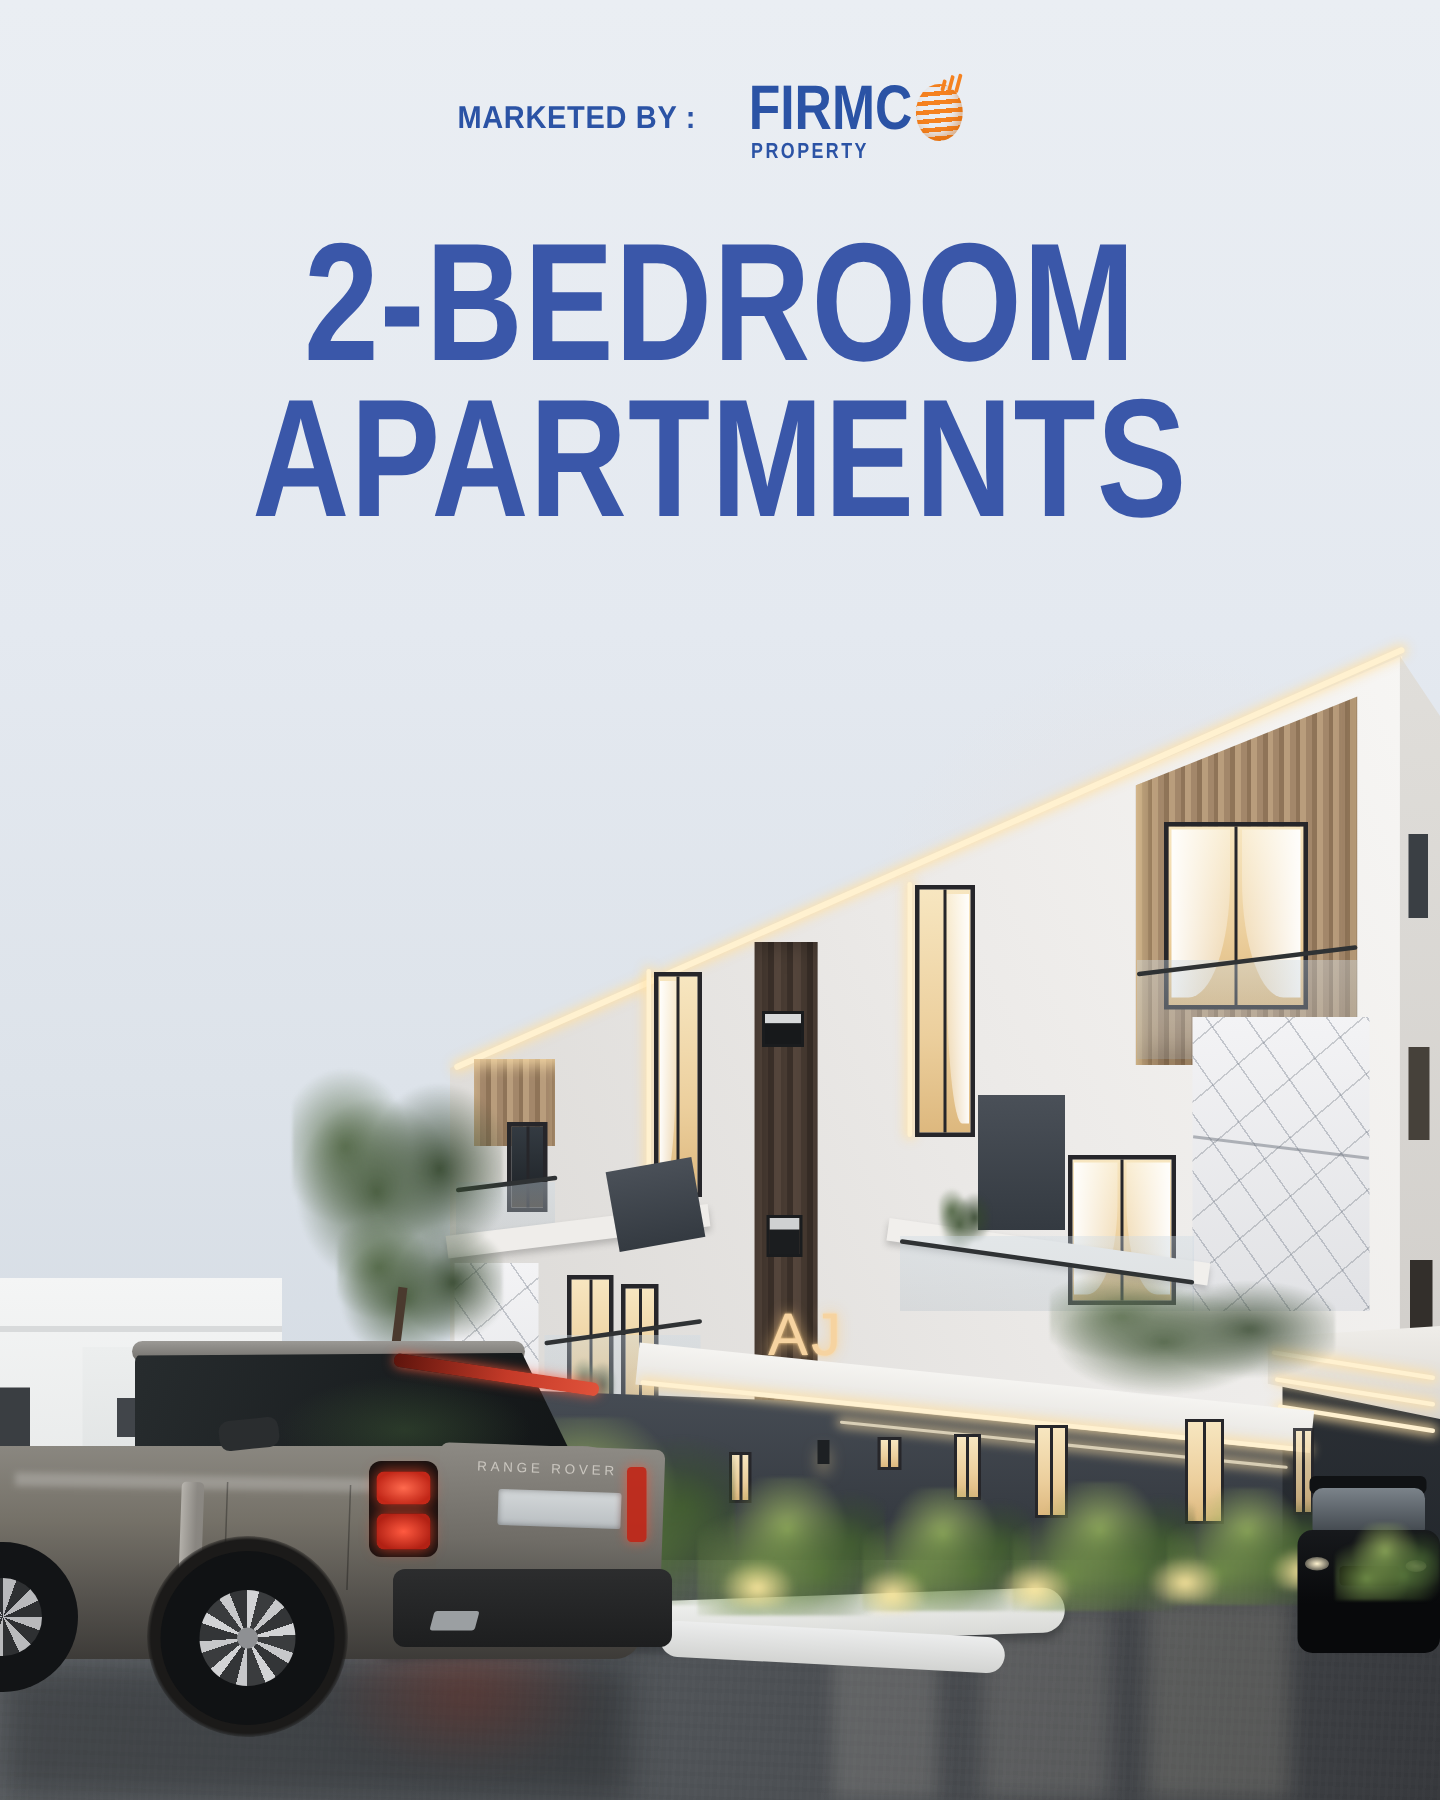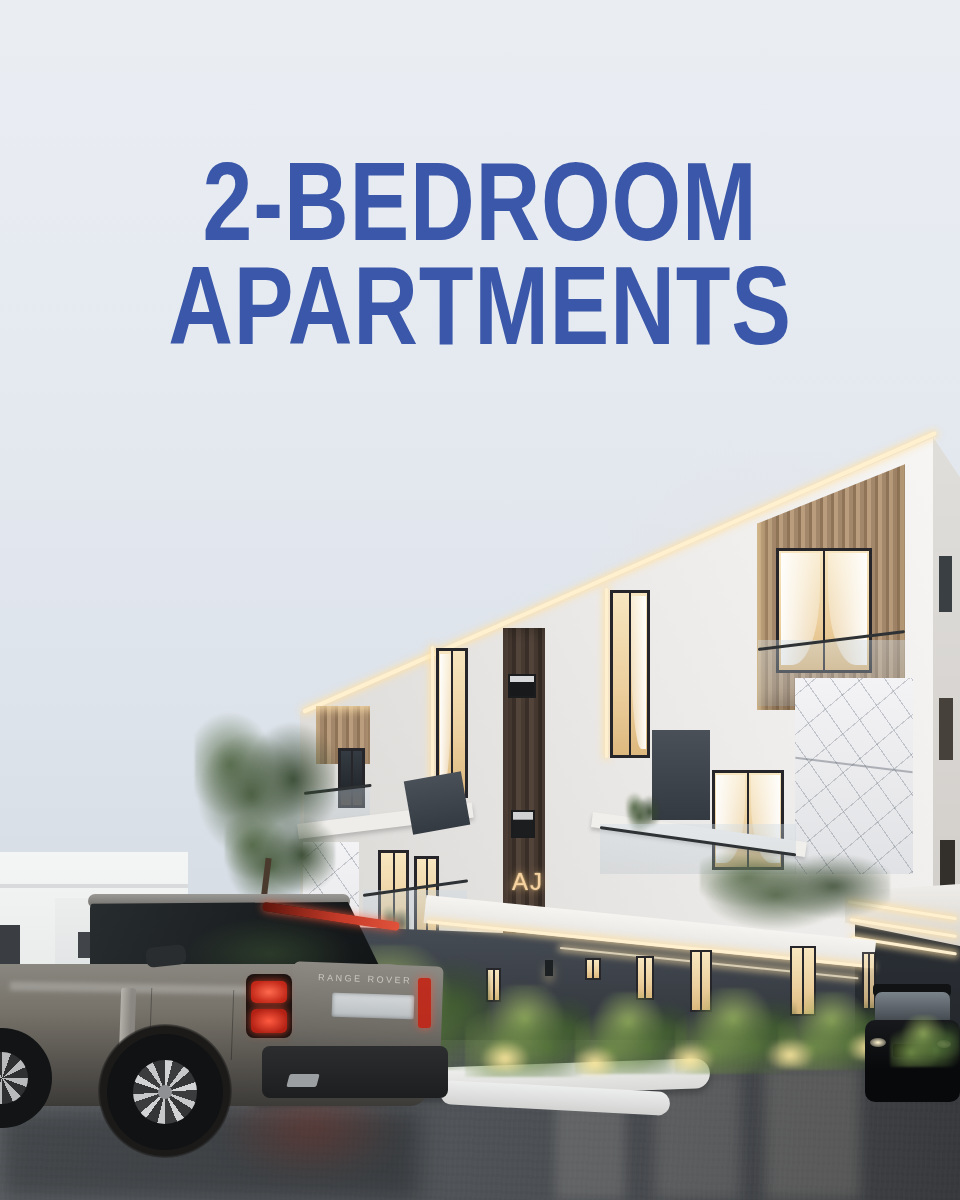--- a/index.html
+++ b/index.html
@@ -55,21 +55,21 @@
   .treeblob{position:absolute;filter:blur(1px);background:
     radial-gradient(55% 60% at 40% 55%,rgba(72,92,62,.96),rgba(72,92,62,0) 70%),
     radial-gradient(50% 55% at 70% 45%,rgba(52,70,46,.95),rgba(52,70,46,0) 70%),
     radial-gradient(45% 50% at 25% 35%,rgba(86,108,72,.9),rgba(86,108,72,0) 70%);}
   
   .watermark{left:380px;top:570px;display:flex;align-items:center;gap:10px;opacity:.55;color:#fff;}
   .wm-text{display:flex;flex-direction:column;line-height:1.05;}
   .wm-top{font-size:14px;letter-spacing:1.5px;}
   .wm-bottom{font-size:25px;letter-spacing:.5px;}
   
-  .aj-sign{left:512px;top:868px;font-size:24px;font-weight:300;letter-spacing:2px;color:#f6d3a0;
+  .aj-sign{left:512px;top:868px;font-size:40px;font-weight:300;letter-spacing:2px;color:#f6d3a0;
     text-shadow:0 0 9px rgba(255,205,130,.9),0 0 2px rgba(255,220,160,1);}
   .rr-badge{position:absolute;font-size:9px;letter-spacing:2.5px;color:#d6d2cb;opacity:.85;transform:rotate(2deg);}
 </style>
 </head>
 <body>
 
 <div class="canvas">
 
   <div class="abs sky"></div>
   <div class="abs sky-tint"></div>
@@ -238,19 +238,34 @@
       <div class="abs" style="left:22%;top:22%;width:56%;height:56%;border-radius:50%;
            background:conic-gradient(#d2d3d5 0 14deg,#3a3c3e 14deg 36deg,#c7c8ca 36deg 50deg,#333537 50deg 72deg,#d2d3d5 72deg 86deg,#3a3c3e 86deg 108deg,#c7c8ca 108deg 122deg,#333537 122deg 144deg,#d2d3d5 144deg 158deg,#3a3c3e 158deg 180deg,#c7c8ca 180deg 194deg,#333537 194deg 216deg,#d2d3d5 216deg 230deg,#3a3c3e 230deg 252deg,#c7c8ca 252deg 266deg,#333537 266deg 288deg,#d2d3d5 288deg 302deg,#3a3c3e 302deg 324deg,#c7c8ca 324deg 338deg,#333537 338deg 360deg);"></div>
       <div class="abs" style="left:44%;top:44%;width:12%;height:12%;border-radius:50%;background:#8e9093;"></div>
     </div>
     <div class="abs" style="left:-28px;top:140px;width:100px;height:100px;border-radius:50%;background:#121416;">
       <div class="abs" style="left:24%;top:24%;width:52%;height:52%;border-radius:50%;background:conic-gradient(#b9babc 0 20deg,#2e3032 20deg 45deg,#b9babc 45deg 65deg,#2e3032 65deg 90deg,#b9babc 90deg 110deg,#2e3032 110deg 135deg,#b9babc 135deg 155deg,#2e3032 155deg 180deg,#b9babc 180deg 200deg,#2e3032 200deg 225deg,#b9babc 225deg 245deg,#2e3032 245deg 270deg,#b9babc 270deg 290deg,#2e3032 290deg 315deg,#b9babc 315deg 335deg,#2e3032 335deg 360deg);"></div>
     </div>
   </div>
 
 
+  <div class="abs marketed-row">
+    <span class="marketed-label">MARKETED BY :</span>
+    <div class="brand">
+      <div class="brand-top">
+        <span class="brand-name">FIRMC</span>
+        <span class="brand-icon">
+          <span class="globe"></span>
+          <span class="bar" style="left:22px;top:4px;width:3px;height:8px;transform:rotate(18deg);"></span>
+          <span class="bar" style="left:28px;top:1px;width:3px;height:11px;transform:rotate(18deg);"></span>
+          <span class="bar" style="left:34px;top:0;width:3px;height:13px;transform:rotate(18deg);"></span>
+        </span>
+      </div>
+      <span class="brand-sub">PROPERTY</span>
+    </div>
+  </div>
 
   <div class="abs headline">
     <div>2-BEDROOM</div>
     <div>APARTMENTS</div>
   </div>
 
 </div>
 
 </body></html>

